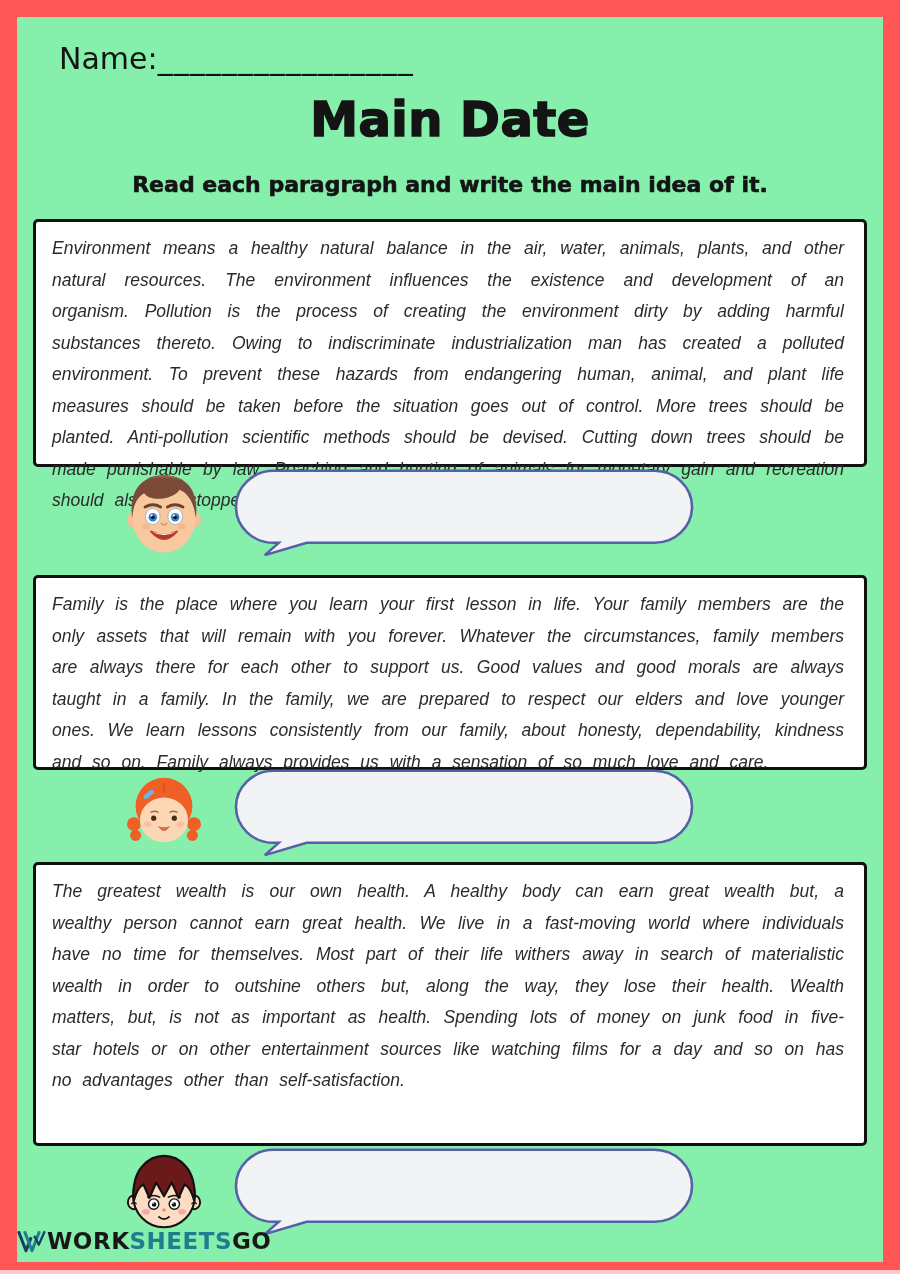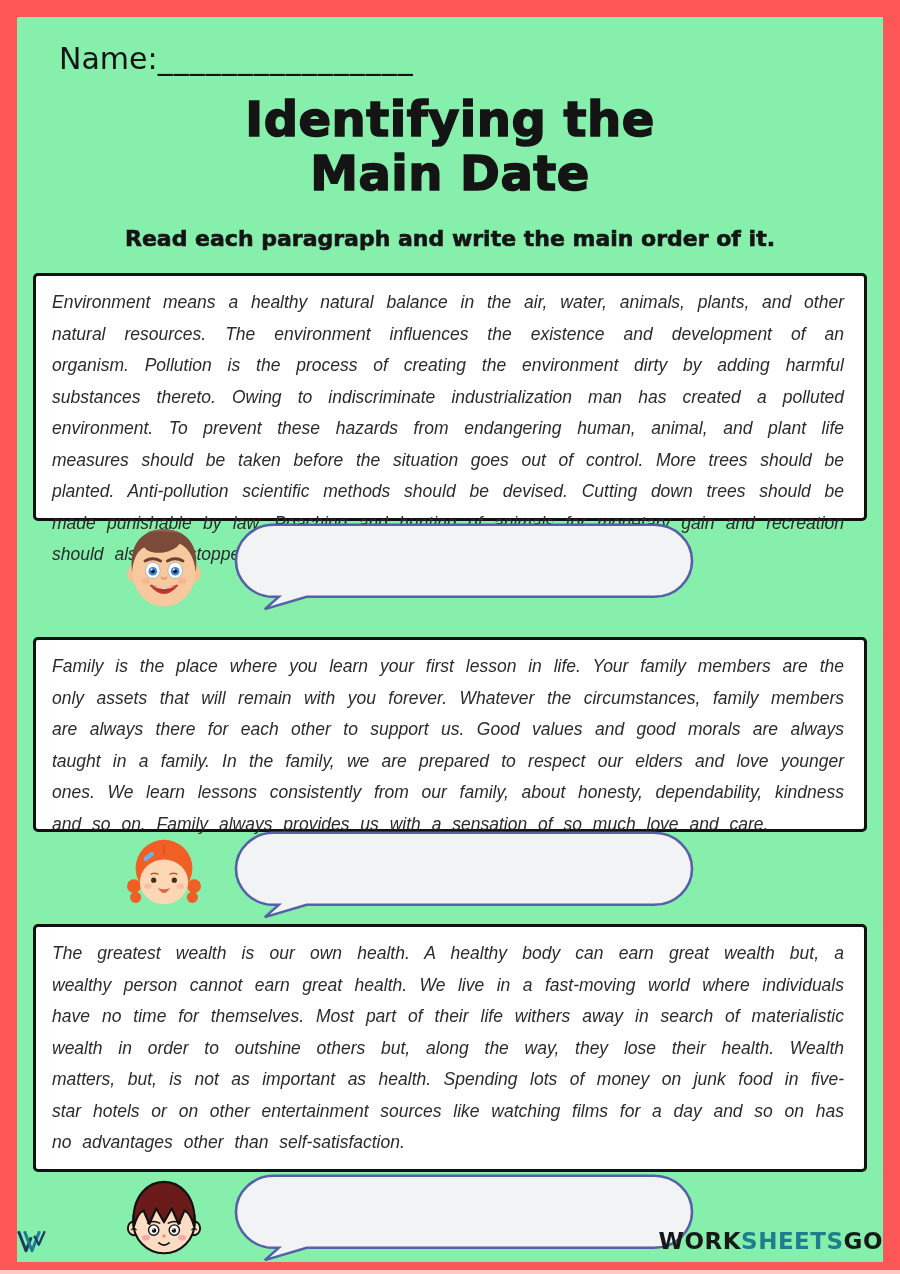--- a/index.html
+++ b/index.html
@@ -41,22 +41,22 @@
   }
   
   .para-box {
     margin:20px 16px 0 16px;
     border:3px solid #111111;
     border-radius:5px;
     background:#ffffff;
     padding:11px 20px 6px 16px;
   }
   .para-box.h1 { height:248px; margin-top:22px; }
-  .para-box.h2 { height:195px; margin-top:24px; }
-  .para-box.h3 { height:248px; margin-top:6px; }
+  .para-box.h2 { height:195px; margin-top:16px; }
+  .para-box.h3 { height:284px; margin-top:6px; }
   .para-text {
     font-family:"Liberation Sans", sans-serif;
     font-style:italic;
     font-size:17.5px; line-height:31.5px;
     word-spacing:6px;
     color:#2b2b2b;
     text-align:justify;
     text-align-last:left;
   }
   
@@ -66,42 +66,41 @@
     height:92px;
   }
   .answer-row.r2 { height:86px; }
   .answer-row.r3 { height:92px; }
   .avatar { width:86px; height:86px; flex:0 0 auto; }
   .bubble-wrap { margin-left:22px; width:468px; height:90px; position:relative; flex:0 0 auto; }
   .bubble-wrap svg { display:block; width:100%; height:100%; }
   
   .footer {
     position:absolute; left:0; right:0; bottom:8px;
-    display:flex; justify-content:space-between; align-items:center; gap:7px;
+    display:flex; justify-content:flex-start; align-items:center; 
   }
   .logo-text { font-size:23px; font-weight:bold; letter-spacing:0.5px; color:#181818; }
   .logo-text .teal { color:#1e7d8f; }
 </style>
 </head>
 <body>
 
 <div class="page">
 
   <div class="header-row">
     <div class="field">
       <span>Name:</span><span class="blank">________________</span>
     </div>
   </div>
 
   <div class="title">
-    <div>Identifying the</div>
     <div>Main Date</div>
   </div>
 
-  <div class="instruction">Read each paragraph and write the main order of it.</div>
+  <div class="instruction">Read each paragraph and write the main idea of it.</div>
 
   <div class="para-box h1">
     <div class="para-text">Environment means a healthy natural balance in the air, water, animals, plants, and other natural resources. The environment influences the existence and development of an organism. Pollution is the process of creating the environment dirty by adding harmful substances thereto. Owing to indiscriminate industrialization man has created a polluted environment. To prevent these hazards from endangering human, animal, and plant life measures should be taken before the situation goes out of control. More trees should be planted. Anti-pollution scientific methods should be devised. Cutting down trees should be made punishable by law. Poaching and hunting of animals for monetary gain and recreation should also be stopped.</div>
   </div>
   <div class="answer-row r1">
     <svg class="avatar" viewBox="0 0 100 100">
       <ellipse cx="14" cy="58" rx="7" ry="9" fill="#f6c096"></ellipse>
       <ellipse cx="86" cy="58" rx="7" ry="9" fill="#f6c096"></ellipse>
       <ellipse cx="50" cy="55" rx="37" ry="41" fill="#f8c99e"></ellipse>
       <path d="M13 56 C8 16 32 6 50 6 C70 6 92 18 87 56 C85 38 78 27 68 23 C62 34 34 38 27 27 C18 32 14 42 13 56 Z" fill="#7b4a38"></path>

